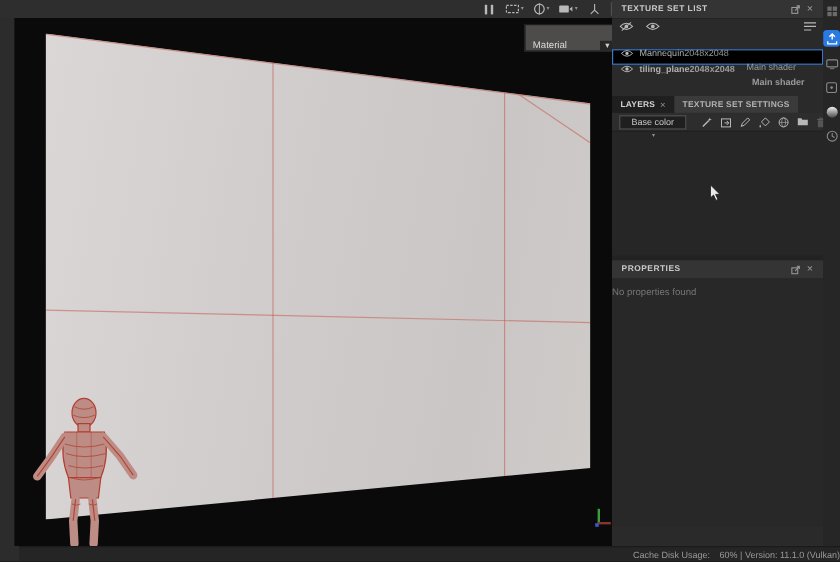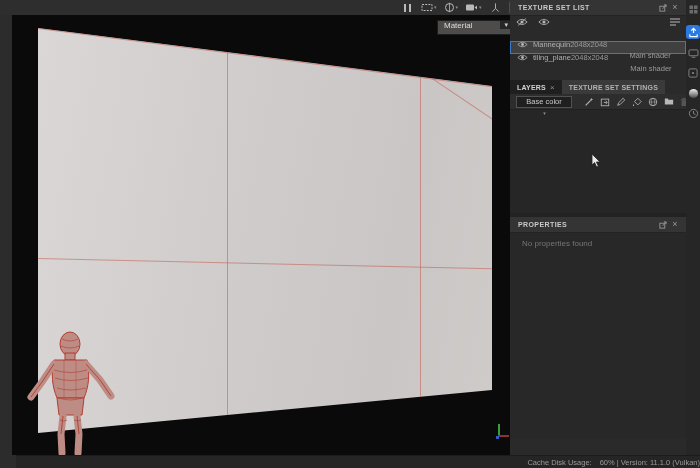--- a/index.html
+++ b/index.html
@@ -30,58 +30,58 @@
   .wl-v1 { left:215px; top:28px; width:1px; height:392px; }
   .wl-v2 { left:408px; top:58px; width:1px; height:340px; }
   .wl-h1 { left:26px; top:243px; width:456px; height:1px; transform:rotate(1.3deg); transform-origin:left top; }
   .wl-diag { left:392px; top:44px; width:115px; height:1px; transform:rotate(34deg); transform-origin:left top; }
   .mannequin { position:absolute; left:12px; top:315px; width:92px; height:125px; }
   .gizmo { position:absolute; left:482px; top:409px; width:16px; height:16px; }
   .gz-y { position:absolute; left:4px; top:0; width:1.5px; height:12px; background:#3d9c3d; }
   .gz-x { position:absolute; left:4px; top:11px; width:11px; height:1.5px; background:#8a3430; }
   .gz-z { position:absolute; left:2px; top:12px; width:3px; height:3px; background:#3a57c9; }
   .material-dd {
-    position:absolute; left:425px; top:5px; width:76px; height:15px;
-    display:flex; align-items:flex-start; border:1px solid #1d1d1d; background:#4e4c4b;
+    position:absolute; left:425px; top:5px; width:76px; height:23px;
+    display:flex; align-items:flex-end; border:1px solid #1d1d1d; background:#4e4c4b;
     font-size:8px; color:#dcdcdc; cursor:default;gap:28px;
   }
   .material-dd .lbl { flex:1; display:flex; align-items:center; padding-left:6px; }
   .material-dd .dd-btn { width:17px; background:#262626; color:#cfcfcf; display:flex; align-items:center; justify-content:center; font-size:7px; }
   
   .rpanel { position:absolute; left:510px; top:0; width:176px; height:455px; background:#2a2a2a; }
   .p-header { height:16px; background:#343434; display:flex; align-items:center; padding:0 5px 0 8px; border-bottom:1px solid #232323; }
   .p-title { font-size:7px; font-weight:bold; letter-spacing:.4px; color:#c9c9c9; flex:1; }
   .hdr-ic { color:#9a9a9a; display:inline-flex; align-items:center; justify-content:center; width:12px; height:12px; font-size:9px; line-height:1; }
   .tsl-toolbar { height:12px; display:flex; align-items:center; padding:0 6px; gap:10px; color:#a5a5a5; }
   .tsl-toolbar .spacer { flex:1; }
   .ts-row {
     height:13px; display:grid; grid-template-columns:16px 1fr 52px 56px;
     align-items:center; font-size:7.5px; color:#b0b0b0; padding:0 8px 0 6px;
     border:1px solid transparent;
   }
   .ts-row .res { color:#9a9a9a; }
-  .ts-row .shader { color:#9a9a9a; text-align:center;margin-top:22px; }
-  .ts-row.selected { border-color:#3c78c8; background:#404040; }
+  .ts-row .shader { color:#9a9a9a; text-align:left;margin-top:22px; }
+  .ts-row.selected { border-color:#3c78c8; background:#000000;font-weight:bold; }
   .ts-gap { height:26px; }
   .tabs { height:14px; display:flex; align-items:stretch; background:#2a2a2a; }
   .tab { display:flex; align-items:center; gap:4px; padding:0 7px; font-size:7px; font-weight:bold; letter-spacing:.2px; }
   .tab.active { background:#1f1f1f; color:#d2d2d2; }
   .tab.inactive { background:#3a3a3a; color:#b2b2b2; }
   .tab .x { color:#8f8f8f; font-weight:normal; font-size:8px; }
   .layers-toolbar { height:15px; display:flex; align-items:center; padding:0 6px; gap:6px; background:#2d2d2d; }
   .channel-dd {
     height:12px; min-width:56px; border:1px solid #515151; background:#1f1f1f;
     display:flex; align-items:center; gap:5px; padding:0 4px; font-size:7.5px; color:#c8c8c8;flex-direction:column;
   }
   .lt-spacer { flex:1; }
   .lt-ic { color:#b8b8b8; display:inline-flex; }
   .lt-ic.dim { color:#5d5d5d; }
   .layers-body { height:104px; background:#262626; border-top:1px solid #202020; }
   .panel-gap { height:4px; background:#222; }
-  .props-body { height:206px; background:#282828; padding:6px 12px; font-size:8px; color:#757575; }
+  .props-body { height:206px; background:#282828; padding:6px 0; font-size:8px; color:#757575; }
   
   .dock { position:absolute; left:686px; top:0; width:14px; height:455px; background:#262626; display:flex; flex-direction:column; align-items:center; }
   .dock-ic { margin-top:8px; color:#8a8a8a; display:flex; align-items:center; justify-content:center; width:12px; height:12px; }
   .dock-ic.first { margin-top:3px; color:#6a6a6a; }
   .dock-ic.active { background:#2a7ae2; border-radius:3px; width:14px; height:14px; margin-top:10px; }
   
   .statusbar {
     position:absolute; left:16px; top:455px; width:700px; height:13px;
     background:#252525; border-top:1px solid #1b1b1b;
     display:flex; align-items:center; justify-content:flex-end;

